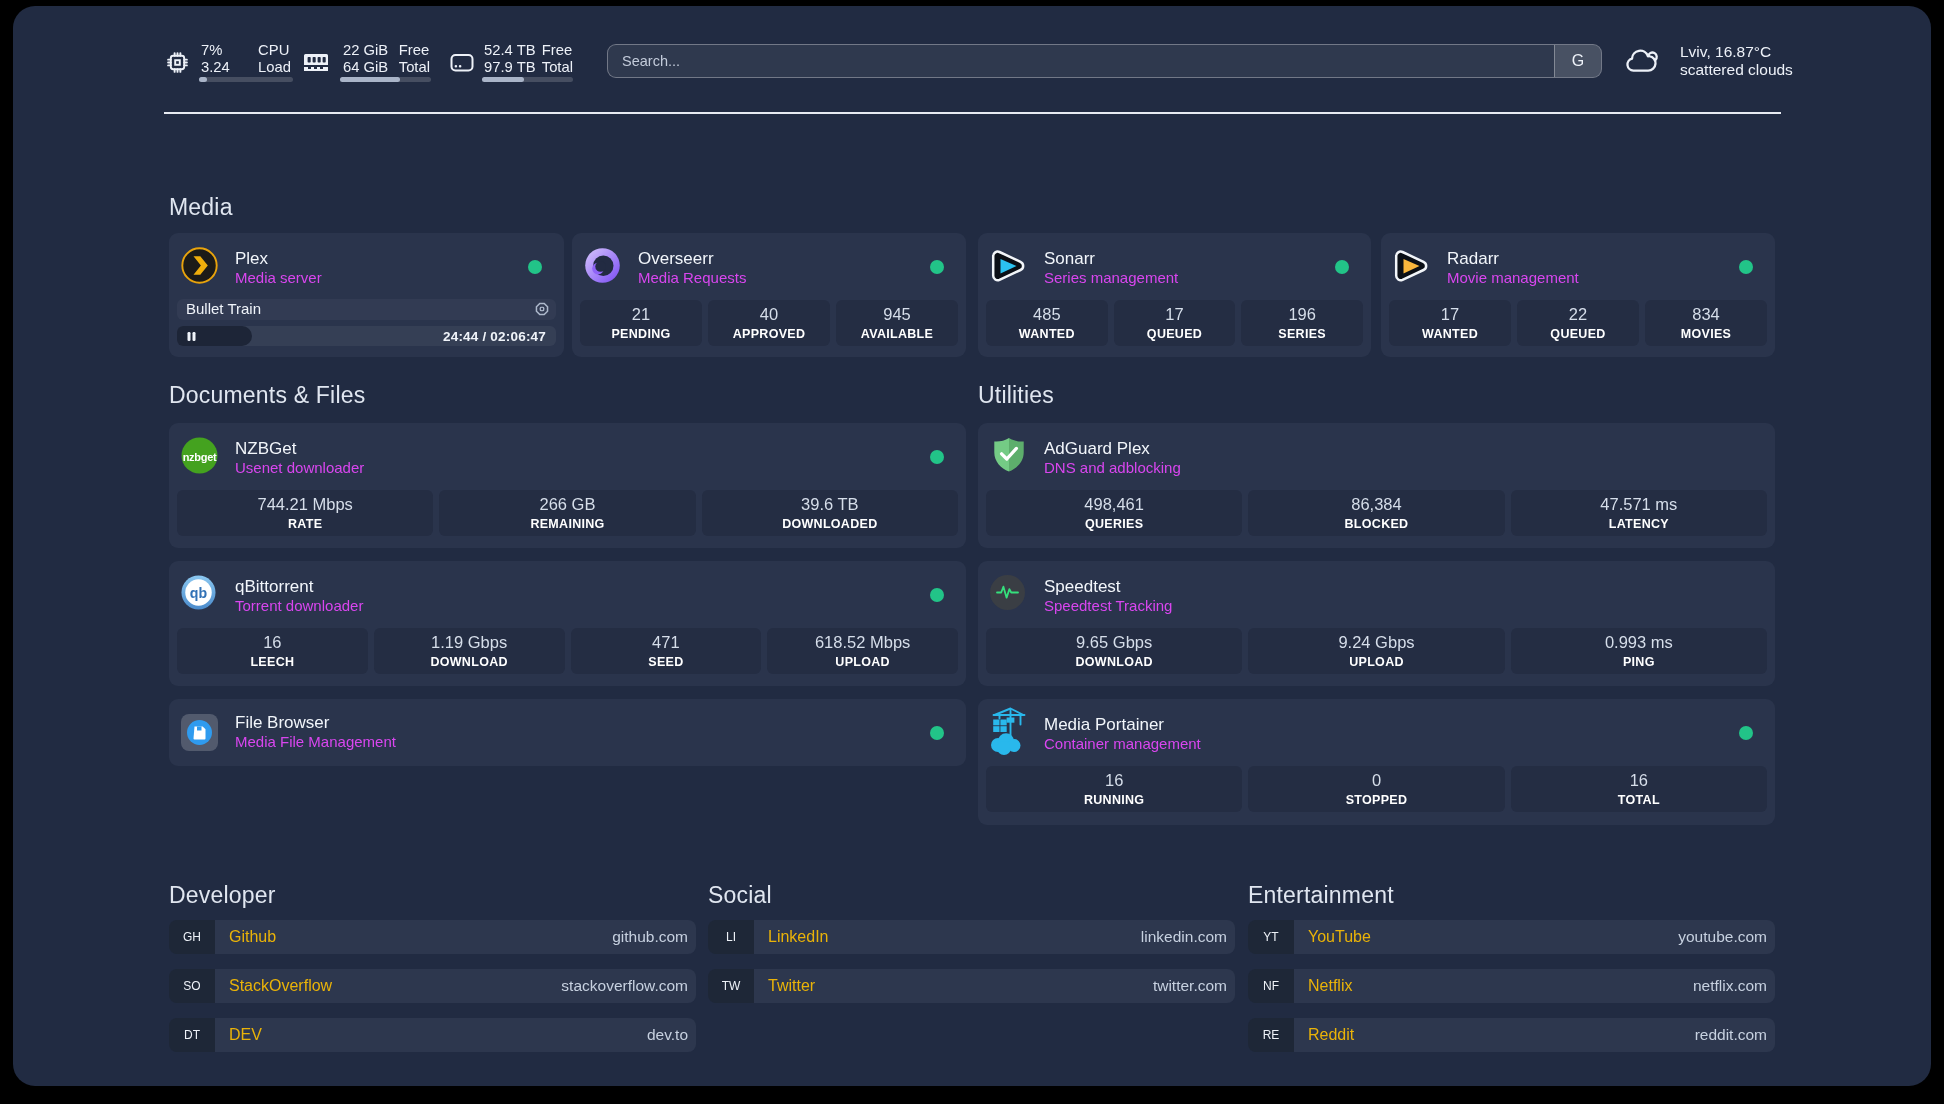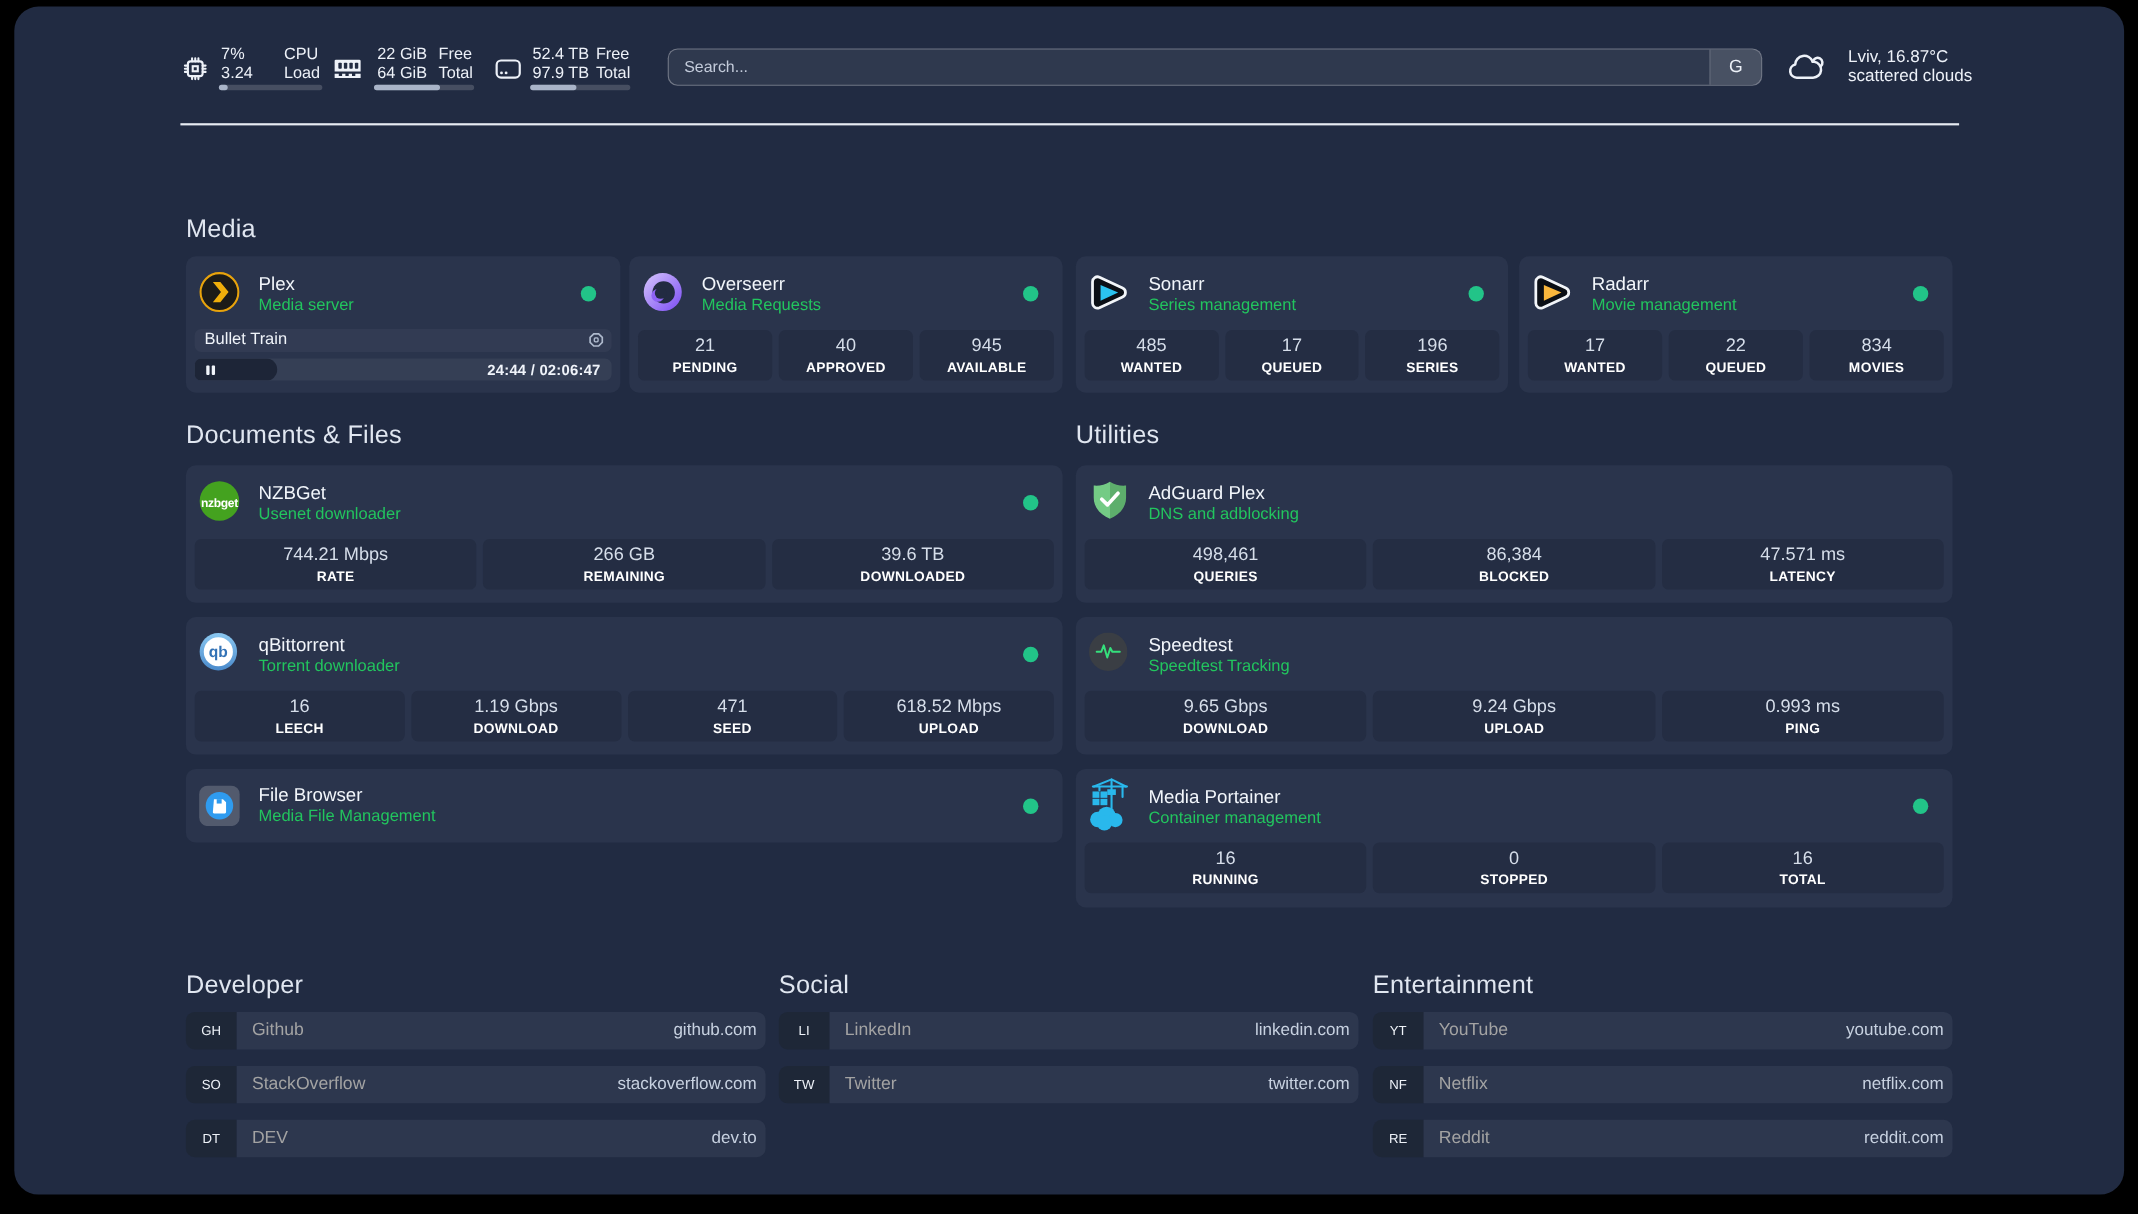--- a/index.html
+++ b/index.html
@@ -25,24 +25,24 @@
   .divider { position:absolute; left:164px; top:112px; width:1617px; height:2px; background:#E7EBF2; }
 
   
   .heading { position:absolute; color:#E0E6F0; font-size:23px; line-height:23px; font-weight:500;
     letter-spacing:0.2px; }
 
   .card { position:absolute; background:#2A344C; border-radius:9px; }
   .card .icon { position:absolute; left:12px; top:14px; width:37px; height:37px; }
   .card .title { position:absolute; left:66px; top:16px; font-size:17px; line-height:19px;
     color:#F2F6FB; font-weight:500; }
-  .card .sub { position:absolute; left:66px; top:36px; font-size:15px; line-height:18px; color:#22c55e; }
+  .card .sub { position:absolute; left:66px; top:36px; font-size:15px; line-height:18px; color:#d946ef; }
   .dot { position:absolute; width:14px; height:14px; border-radius:50%; background:#22C488;
     right:22px; top:27px; }
-  .stats { position:absolute; left:8px; right:8px; top:67px; height:46px; display:flex; gap:6px;justify-content:flex-end; }
+  .stats { position:absolute; left:8px; right:8px; top:67px; height:46px; display:flex; gap:6px; }
   .stat { flex:1; background:#242D43; border-radius:6px; text-align:center; padding-top:5px; }
   .stat .v { font-size:16.5px; line-height:19px; color:#D6DEEA; }
   .stat .l { margin-top:2px; font-size:12.5px; line-height:16px; color:#FFFFFF; font-weight:700; letter-spacing:0.3px; }
 
   
   .mrowA { position:absolute; left:8px; right:8px; top:66px; height:21px;
     background:rgba(255,255,255,0.04); border-radius:6px; color:#F0F4FA; font-size:15px; }
   .mrowA .t { position:absolute; left:9px; top:1px; }
   .mrowB { position:absolute; left:8px; right:8px; top:93px; height:20px;
     background:rgba(255,255,255,0.055); border-radius:6px; overflow:hidden;padding-left:42px; }
@@ -50,21 +50,21 @@
     background:#1D2537; border-radius:4px 11px 11px 4px; }
   .mrowB .time { position:absolute; right:10px; top:3px; color:#F0F4FA; font-size:13.5px; font-weight:600; letter-spacing:0.2px; }
 
   
   .bm { position:absolute; height:34px; }
   .bm .ab { position:absolute; left:0; top:0; width:46px; height:34px; background:#1E2737;
     border-radius:8px 0 0 8px; color:#EEF2F8; font-size:12px; font-weight:500;
     text-align:center; line-height:34px; }
   .bm .bar { position:absolute; left:46px; right:0; top:0; height:34px;
     background:#2D374E; border-radius:0 8px 8px 0; }
-  .bm .nm { position:absolute; left:60px; top:8px; font-size:16px; color:#a3a3a3; }
+  .bm .nm { position:absolute; left:60px; top:8px; font-size:16px; color:#eab308; }
   .bm .url { position:absolute; right:8px; top:8px; font-size:15.5px; color:#C7D1E0; }
 </style>
 </head>
 <body>
 <div class="board"></div>
 
 <svg class="abs" style="left:166px;top:51px" width="23" height="23" viewBox="0 0 24 24" fill="none" stroke="#EDF1F8" stroke-width="2" stroke-linecap="round">
   <rect x="5" y="5" width="14" height="14" rx="2.5"></rect>
   <rect x="9.6" y="9.6" width="4.8" height="4.8"></rect>
   <path d="M9 2.2v2.8M12 2.2v2.8M15 2.2v2.8M9 19v2.8M12 19v2.8M15 19v2.8M2.2 9h2.8M2.2 12h2.8M2.2 15h2.8M19 9h2.8M19 12h2.8M19 15h2.8"></path>

